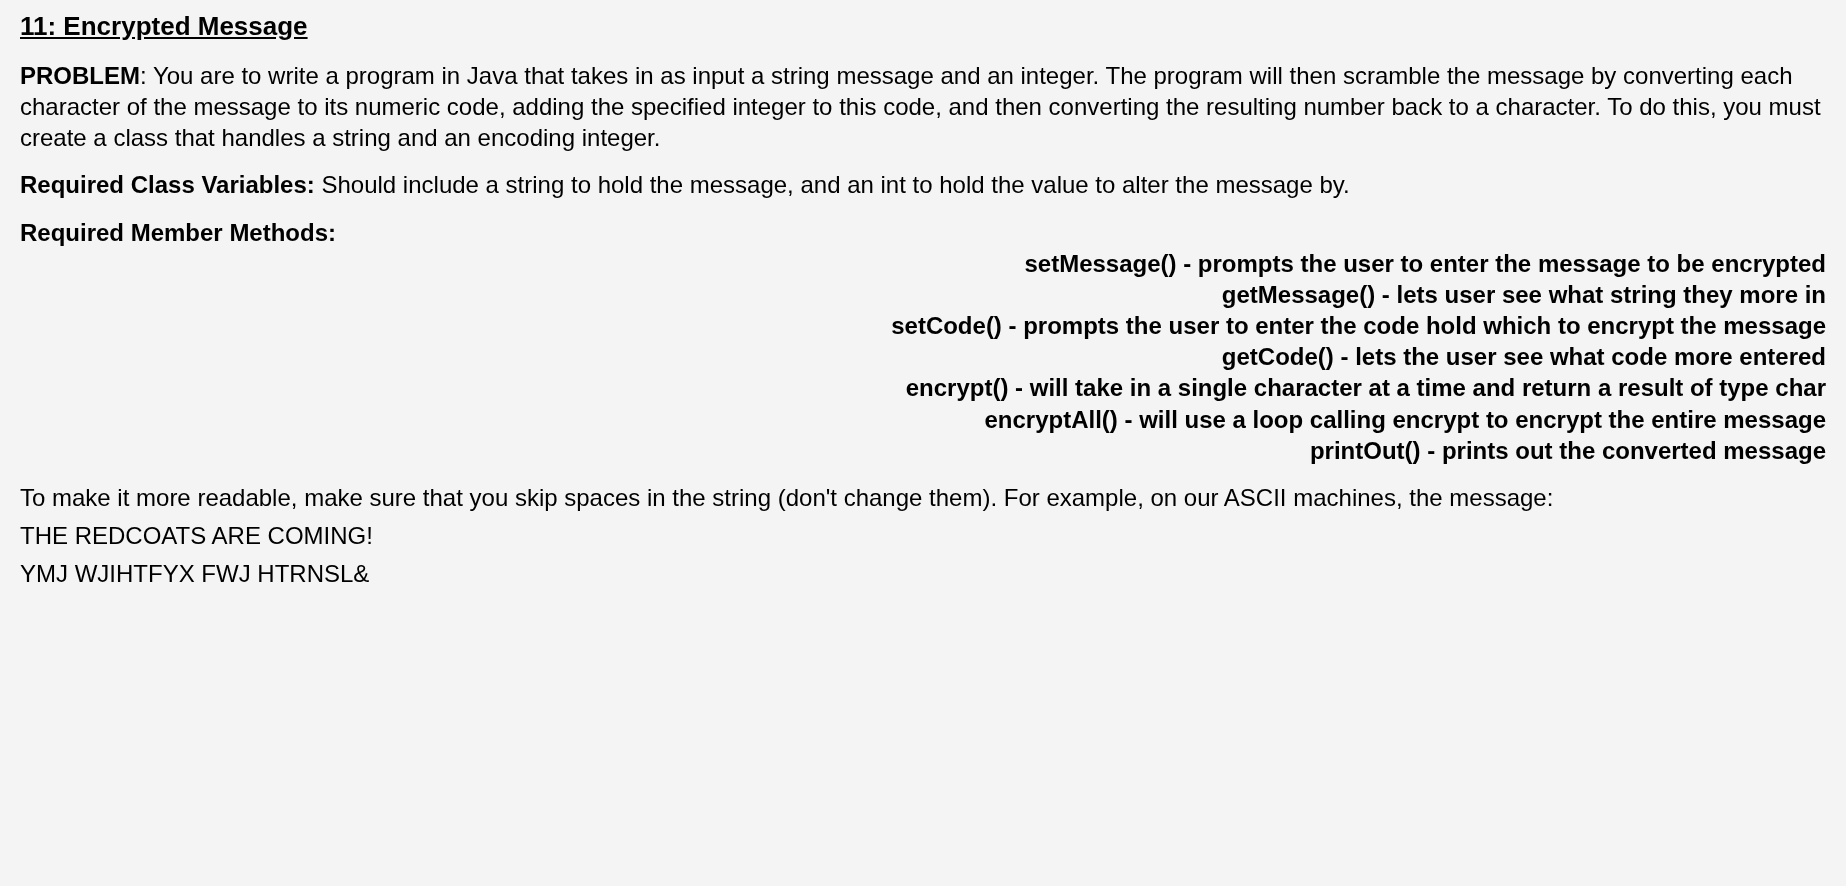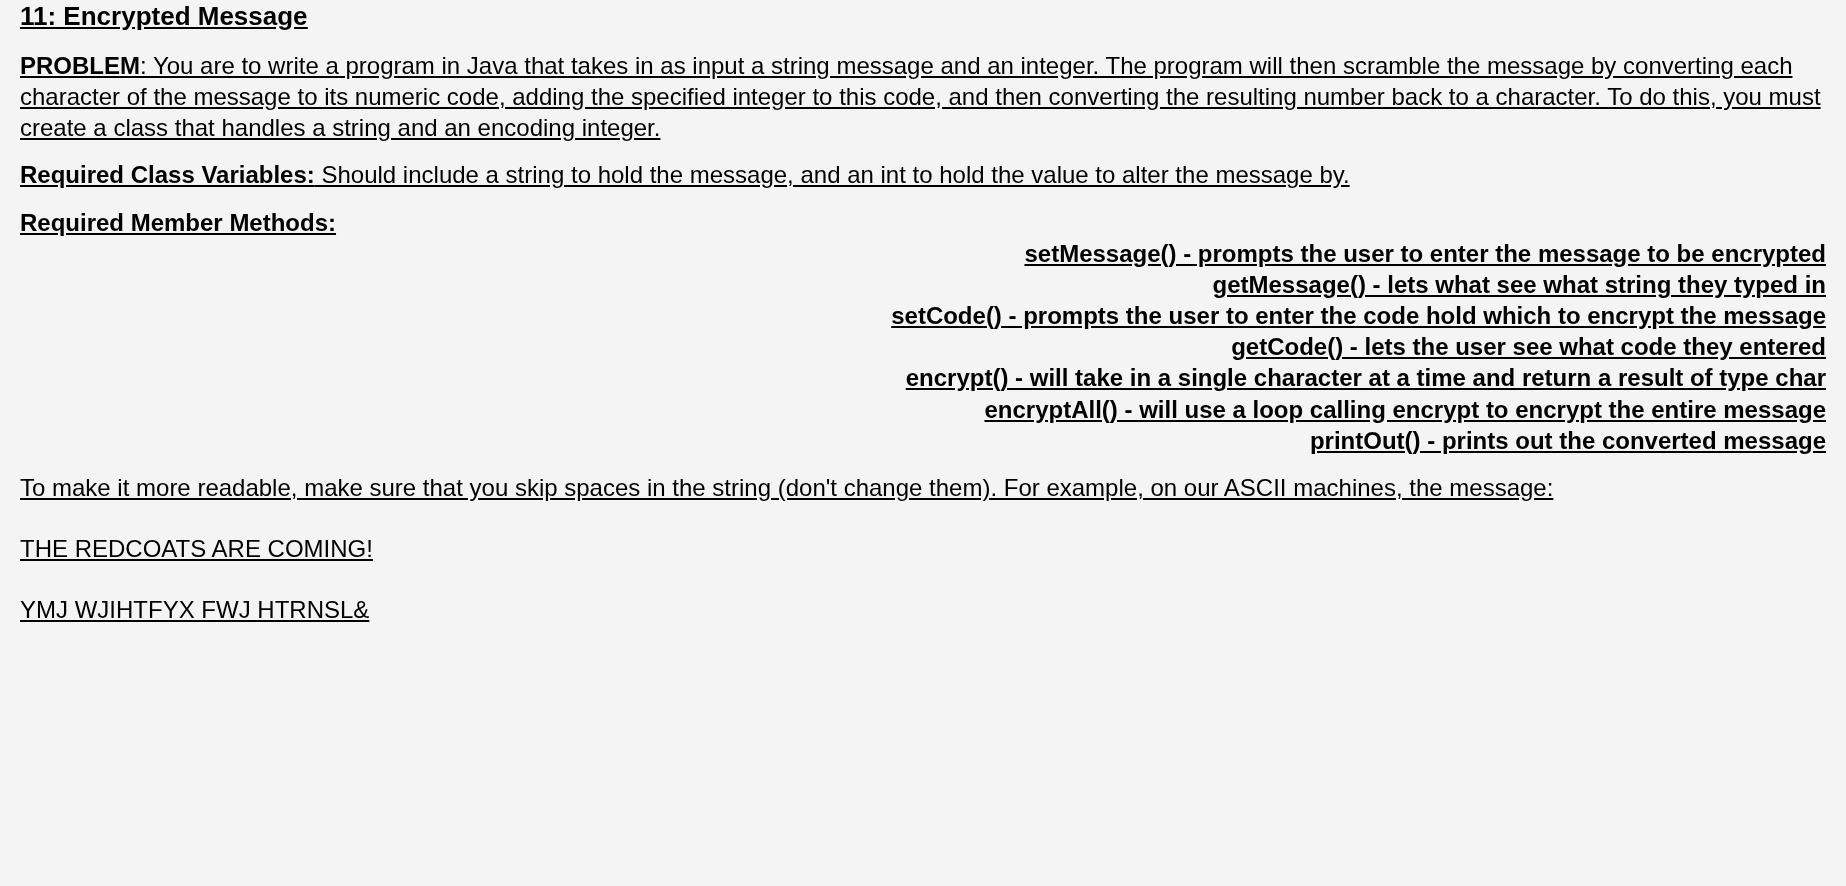--- a/index.html
+++ b/index.html
@@ -5,64 +5,63 @@
   html, body {
     margin: 0;
     padding: 0;
     background: #f4f4f4;
     font-family: Helvetica, Arial, sans-serif;
     font-size: 24px;
     line-height: 1.3;
     color: #000;
   }
   .page {
-    padding: 0 20px 20px 20px;
+    padding: 10px 20px 20px 20px;
     max-width: 1820px;
-    text-decoration: underline;
   }
   .page-title {
     font-weight: bold;
     text-decoration: underline;
     font-size: 26px;
   }
   .para {
     margin-top: 16px;
   }
   .bold {
     font-weight: bold;
   }
   .method-line {
     font-weight: bold;
     text-align: right;
   }
   .example-line {
-    margin-top: 30px;
+    margin-top: 7px;
   }
 </style>
 </head>
 <body>
 
 <div class="page">
 
   <div class="page-title">11: Encrypted Message</div>
 
   <div class="para">
     <span class="bold">PROBLEM</span><span>: You are to write a program in Java that takes in as input a string message and an integer.  The program will then scramble the message by converting each character of the message to its numeric code, adding the specified integer to this code, and then converting the resulting number back to a character.  To do this, you must create a class that handles a string and an encoding integer.</span>
   </div>
 
   <div class="para">
     <span class="bold">Required Class Variables:</span><span> Should include a string to hold the message, and an int to hold the value to alter the message by.</span>
   </div>
 
   <div class="para">
     <div class="bold">Required Member Methods:</div>
     <div class="method-line">setMessage() - prompts the user to enter the message to be encrypted</div>
-    <div class="method-line">getMessage() - lets what see what string they typed in</div>
+    <div class="method-line">getMessage() - lets user see what string they more in</div>
     <div class="method-line">setCode() - prompts the user to enter the code hold which to encrypt the message</div>
-    <div class="method-line">getCode() - lets the user see what code they entered</div>
+    <div class="method-line">getCode() - lets the user see what code more entered</div>
     <div class="method-line">encrypt() - will take in a single character at a time and return a result of type char</div>
     <div class="method-line">encryptAll() - will use a loop calling encrypt to encrypt the entire message</div>
     <div class="method-line">printOut() - prints out the converted message</div>
   </div>
 
   <div class="para">To make it more readable, make sure that you skip spaces in the string (don't change them).  For example, on our ASCII machines, the message:</div>
 
   <div class="example-line">THE REDCOATS ARE COMING!</div>
 
 

